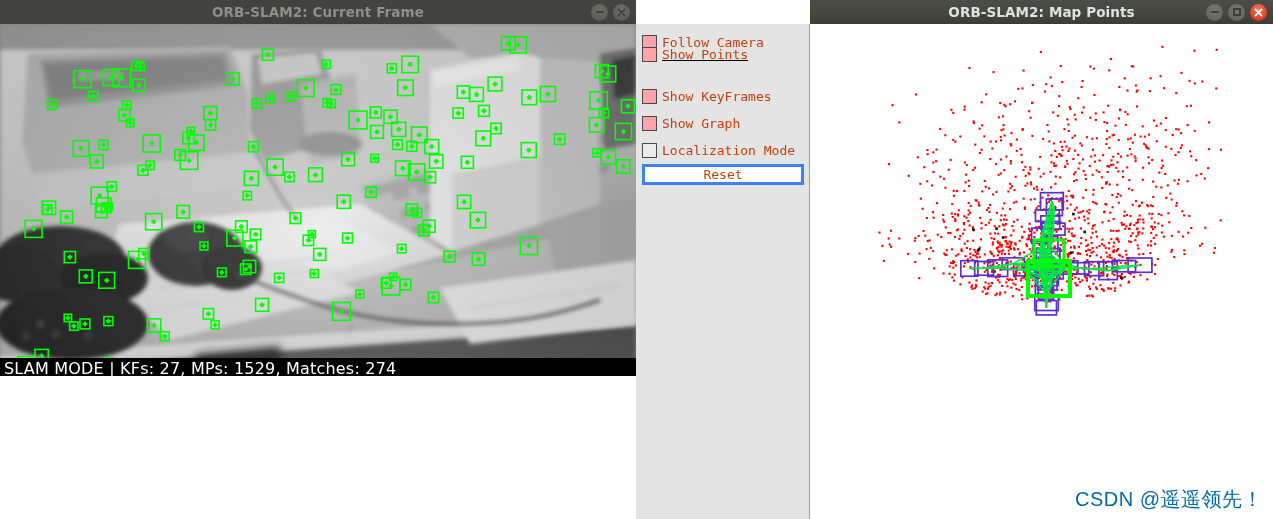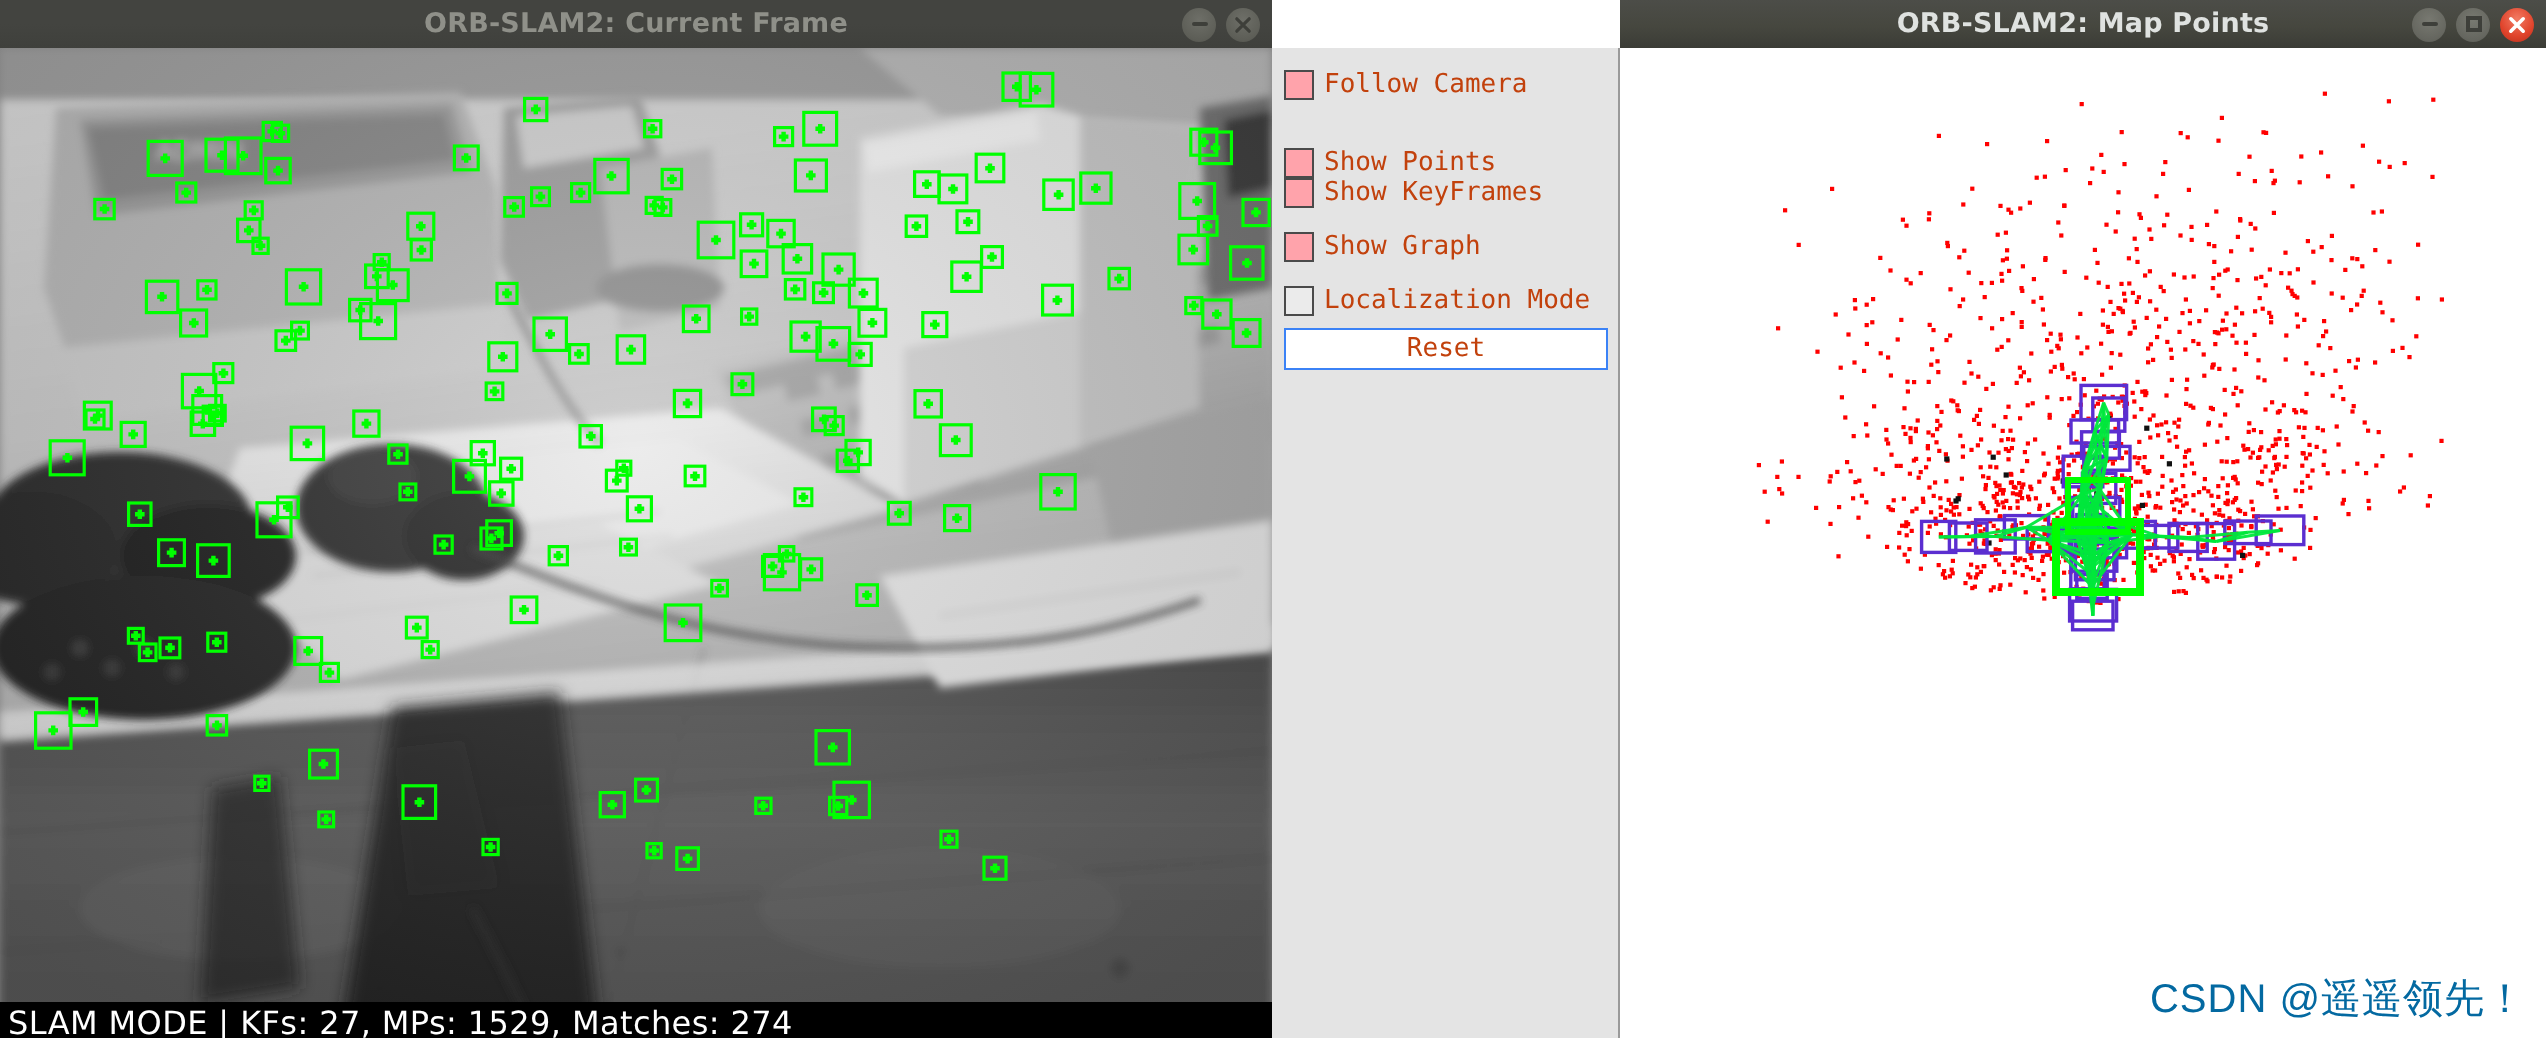--- a/index.html
+++ b/index.html
@@ -12,21 +12,21 @@
     width: 1273px;
     height: 519px;
     overflow: hidden;
     background: #ffffff;
   }
 
   
   #frame-window {
     position: absolute;
     left: 0; top: 0;
-    width: 636px; height: 519px;
+    width: 636px; height: 376px;
     overflow: hidden;
   }
   .titlebar {
     position: relative;
     height: 24px;
     width: 100%;
     display: flex;
     align-items: center;
     justify-content: center;
     box-sizing: border-box;
@@ -143,21 +143,21 @@
     color: #c2410c;
     line-height: 1;
   }
   #reset-button {
     position: absolute;
     left: 6px;
     top: 140px;
     width: 162px;
     height: 21px;
     background: #ffffff;
-    border: 1px solid #3b82f6;
+    border: 3px solid #3b82f6;
     box-sizing: border-box;
     display: flex;
     align-items: center;
     justify-content: center;
     cursor: pointer;
   }
   #reset-button .chk-label { font-size: 13px; }
 
   
   #map-window {
@@ -706,21 +706,21 @@
     </div>
   </div>
 
   <div id="control-panel">
 
     <div class="chk-row" style="top:8px;">
       <span class="chk-box on"></span>
       <span class="chk-label">Follow Camera</span>
     </div>
 
-    <div class="chk-row" style="top:47px;">
+    <div class="chk-row" style="top:20px;text-decoration:underline;">
       <span class="chk-box on"></span>
       <span class="chk-label">Show Points</span>
     </div>
 
     <div class="chk-row" style="top:62px;">
       <span class="chk-box on"></span>
       <span class="chk-label">Show KeyFrames</span>
     </div>
 
     <div class="chk-row" style="top:89px;">

